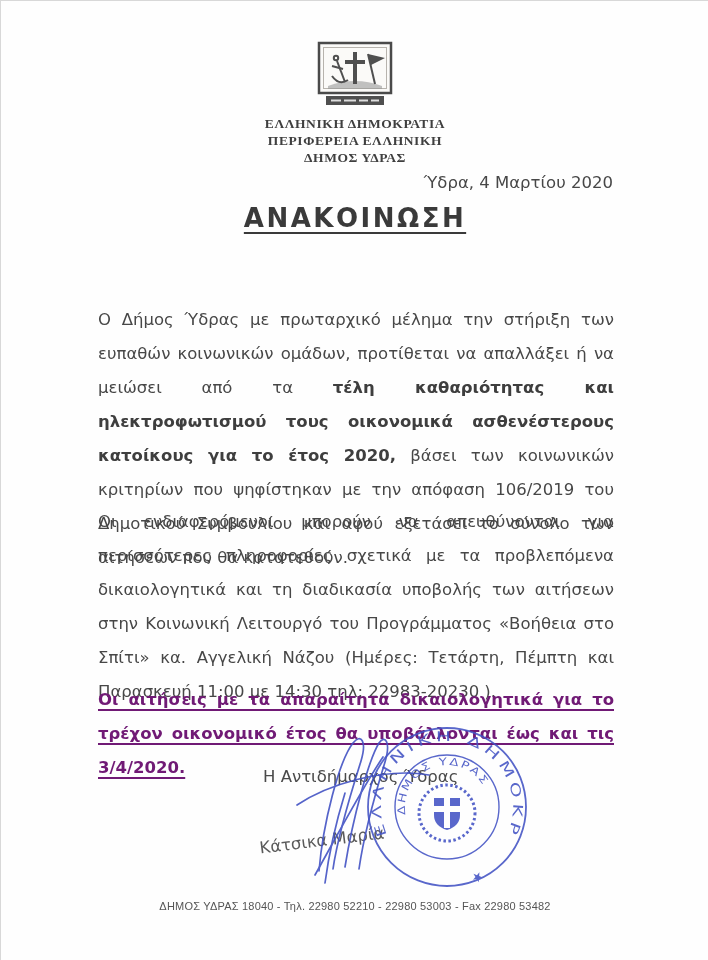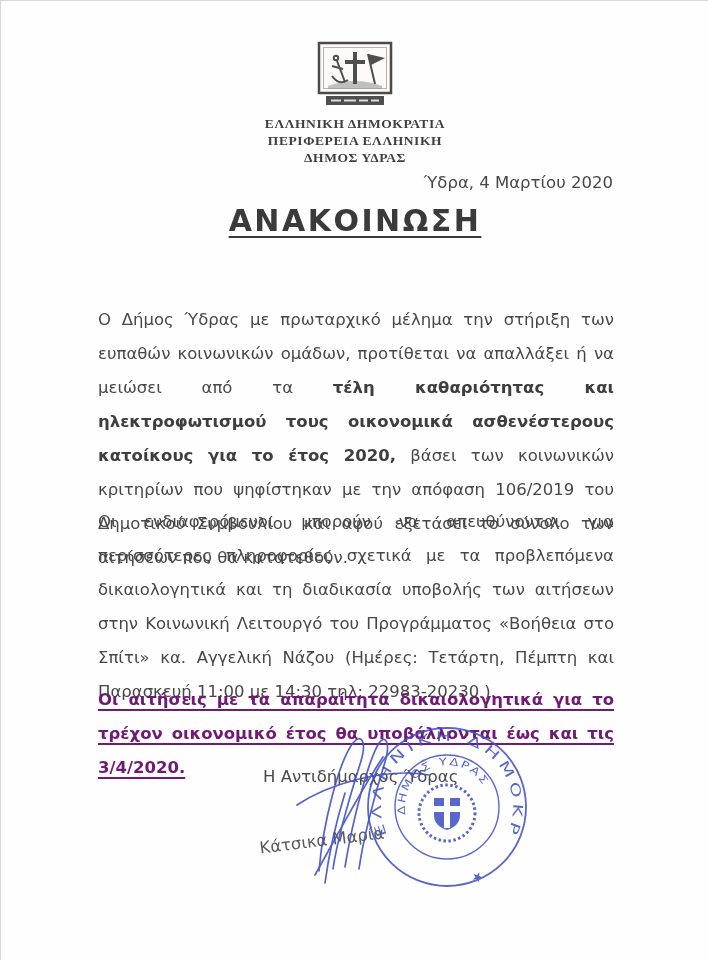--- a/index.html
+++ b/index.html
@@ -16,21 +16,21 @@
   .header{position:absolute;top:40px;left:0;width:100%;text-align:center;}
   .emblem{display:inline-block;}
   .header-lines{margin-top:4px;font-family:"Liberation Serif", serif;
     font-weight:700;font-size:13.5px;line-height:17px;letter-spacing:.6px;color:#3f3f3f;}
   .date-line{
     position:absolute;top:152px;left:96px;width:516px;
     text-align:right;font-size:16.5px;color:#474747;margin-top:20px;
   }
   .doc-title{
     position:absolute;top:202px;left:0;width:100%;
-    text-align:center;font-size:30px;font-weight:600;letter-spacing:2.5px;
+    text-align:center;font-size:26px;font-weight:600;letter-spacing:2.5px;
     color:#3a3a3a;text-decoration:underline;text-underline-offset:5px;
     text-decoration-thickness:2px;
   }
   .para{
     position:absolute;left:97px;width:516px;
     margin:0;text-align:justify;
     font-size:16.5px;line-height:34px;color:#474747;
   }
   .p1{top:262px;margin-top:40px;}
   .p2{top:504px;}
@@ -130,14 +130,15 @@
     <text x="115" y="162" font-size="13" fill="#4353c4" transform="rotate(22 115 158)">★</text>
 
     <g transform="translate(90,96)">
       <circle r="28" fill="none" stroke="#4353c4" stroke-width="3" stroke-dasharray="2.5,2.5"></circle>
       <path d="M -13 -15 H 13 V 2 Q 13 13 0 17 Q -13 13 -13 2 Z" fill="#4353c4"></path>
       <rect x="-3" y="-15" width="6" height="30" fill="#fefefe"></rect>
       <rect x="-13" y="-7" width="26" height="6" fill="#fefefe"></rect>
     </g>
   </svg>
 
+  <div class="footer-line">ΔΗΜΟΣ ΥΔΡΑΣ 18040 - Τηλ. 22980 52210 - 22980 53003 - Fax 22980 53482</div>
 
 </div>
 
 </body></html>

